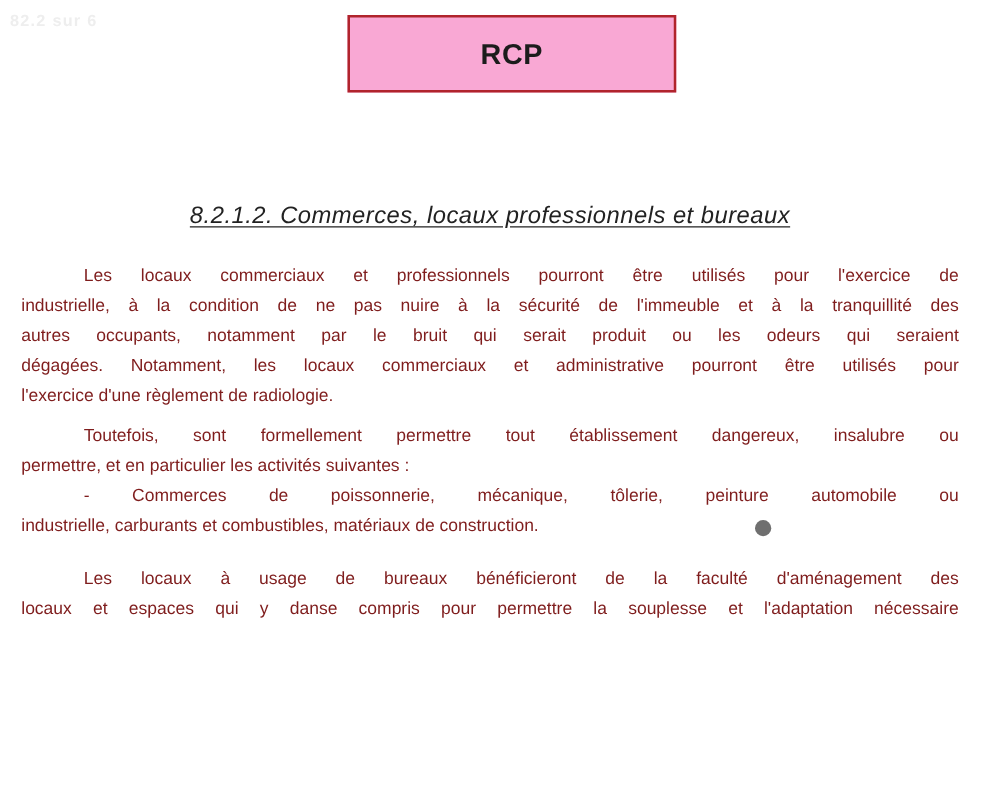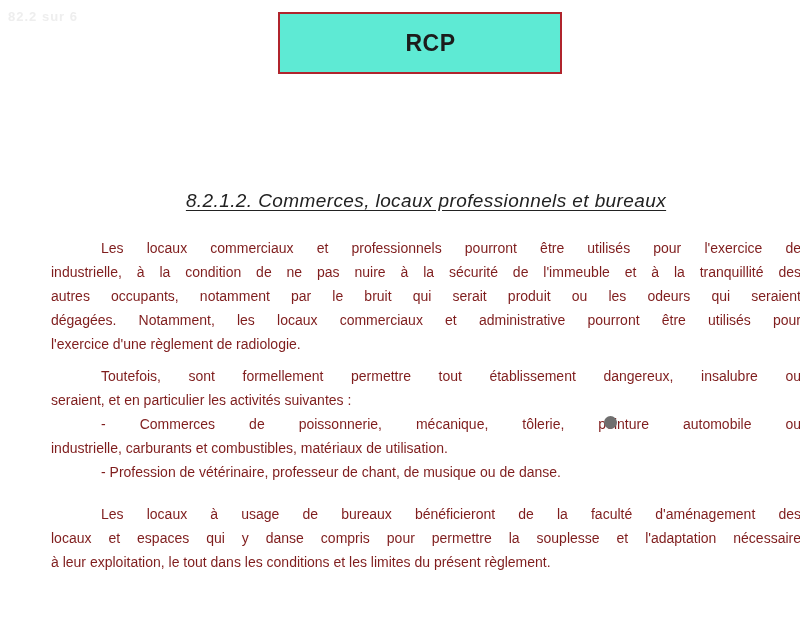--- a/index.html
+++ b/index.html
@@ -31,41 +31,39 @@
   }
 
   
   .stamp {
     position: absolute;
     left: 278px;
     top: 12px;
     width: 259px;
     height: 58px;
     border: 2.5px solid #b0242c;
-    background: #5eead4;
+    background: #f9a8d4;
     display: flex;
     align-items: center;
     justify-content: center;
-    padding-left: 21px;
   }
   .stamp-label {
     font-size: 23px;
     font-weight: 600;
     color: #1c1c1c;
     letter-spacing: 0.5px;
   }
 
   
   .doc {
     position: absolute;
-    left: 51px;
+    left: 17px;
     top: 160px;
     width: 750px;
     color: #262626;
-    margin-top: 28px;
   }
   .doc-heading {
     text-align: center;
     font-style: italic;
     font-size: 19px;
     line-height: 26px;
     letter-spacing: 0.4px;
     text-decoration: underline;
     text-underline-offset: 3px;
     margin: 0 0 22px 0;
@@ -116,32 +114,28 @@
     <div>
         <div class="block block-0">
           <div class="line line-first">Les locaux commerciaux et professionnels pourront être utilisés pour l'exercice de</div>
           <div class="line">industrielle, à la condition de ne pas nuire à la sécurité de l'immeuble et à la tranquillité des</div>
           <div class="line">autres occupants, notamment par le bruit qui serait produit ou les odeurs qui seraient</div>
           <div class="line">dégagées. Notamment, les locaux commerciaux et administrative pourront être utilisés pour</div>
           <div class="line line-last">l'exercice d'une règlement de radiologie.</div>
         </div>
         <div class="block block-1">
           <div class="line line-first">Toutefois, sont formellement permettre tout établissement dangereux, insalubre ou</div>
-          <div class="line line-last">seraient, et en particulier les activités suivantes :</div>
+          <div class="line line-last">permettre, et en particulier les activités suivantes :</div>
         </div>
         <div class="block block-2">
           <div class="line line-first">- Commerces de poissonnerie, mécanique, tôlerie, peinture automobile ou</div>
-          <div class="line line-last">industrielle, carburants et combustibles, matériaux de utilisation.</div>
-        </div>
-        <div class="block block-3">
-          <div class="line line-last line-first">- Profession de vétérinaire, professeur de chant, de musique ou de danse.</div>
+          <div class="line line-last">industrielle, carburants et combustibles, matériaux de construction.</div>
         </div>
         <div class="block block-4">
           <div class="line line-first">Les locaux à usage de bureaux bénéficieront de la faculté d'aménagement des</div>
           <div class="line">locaux et espaces qui y danse compris pour permettre la souplesse et l'adaptation nécessaire</div>
-          <div class="line line-last">à leur exploitation, le tout dans les conditions et les limites du présent règlement.</div>
         </div>
       </div>
   </div>
 
   <div class="cursor-dot" style="background: rgb(111, 111, 111);"></div>
 
 </div>
 
 </body></html>

